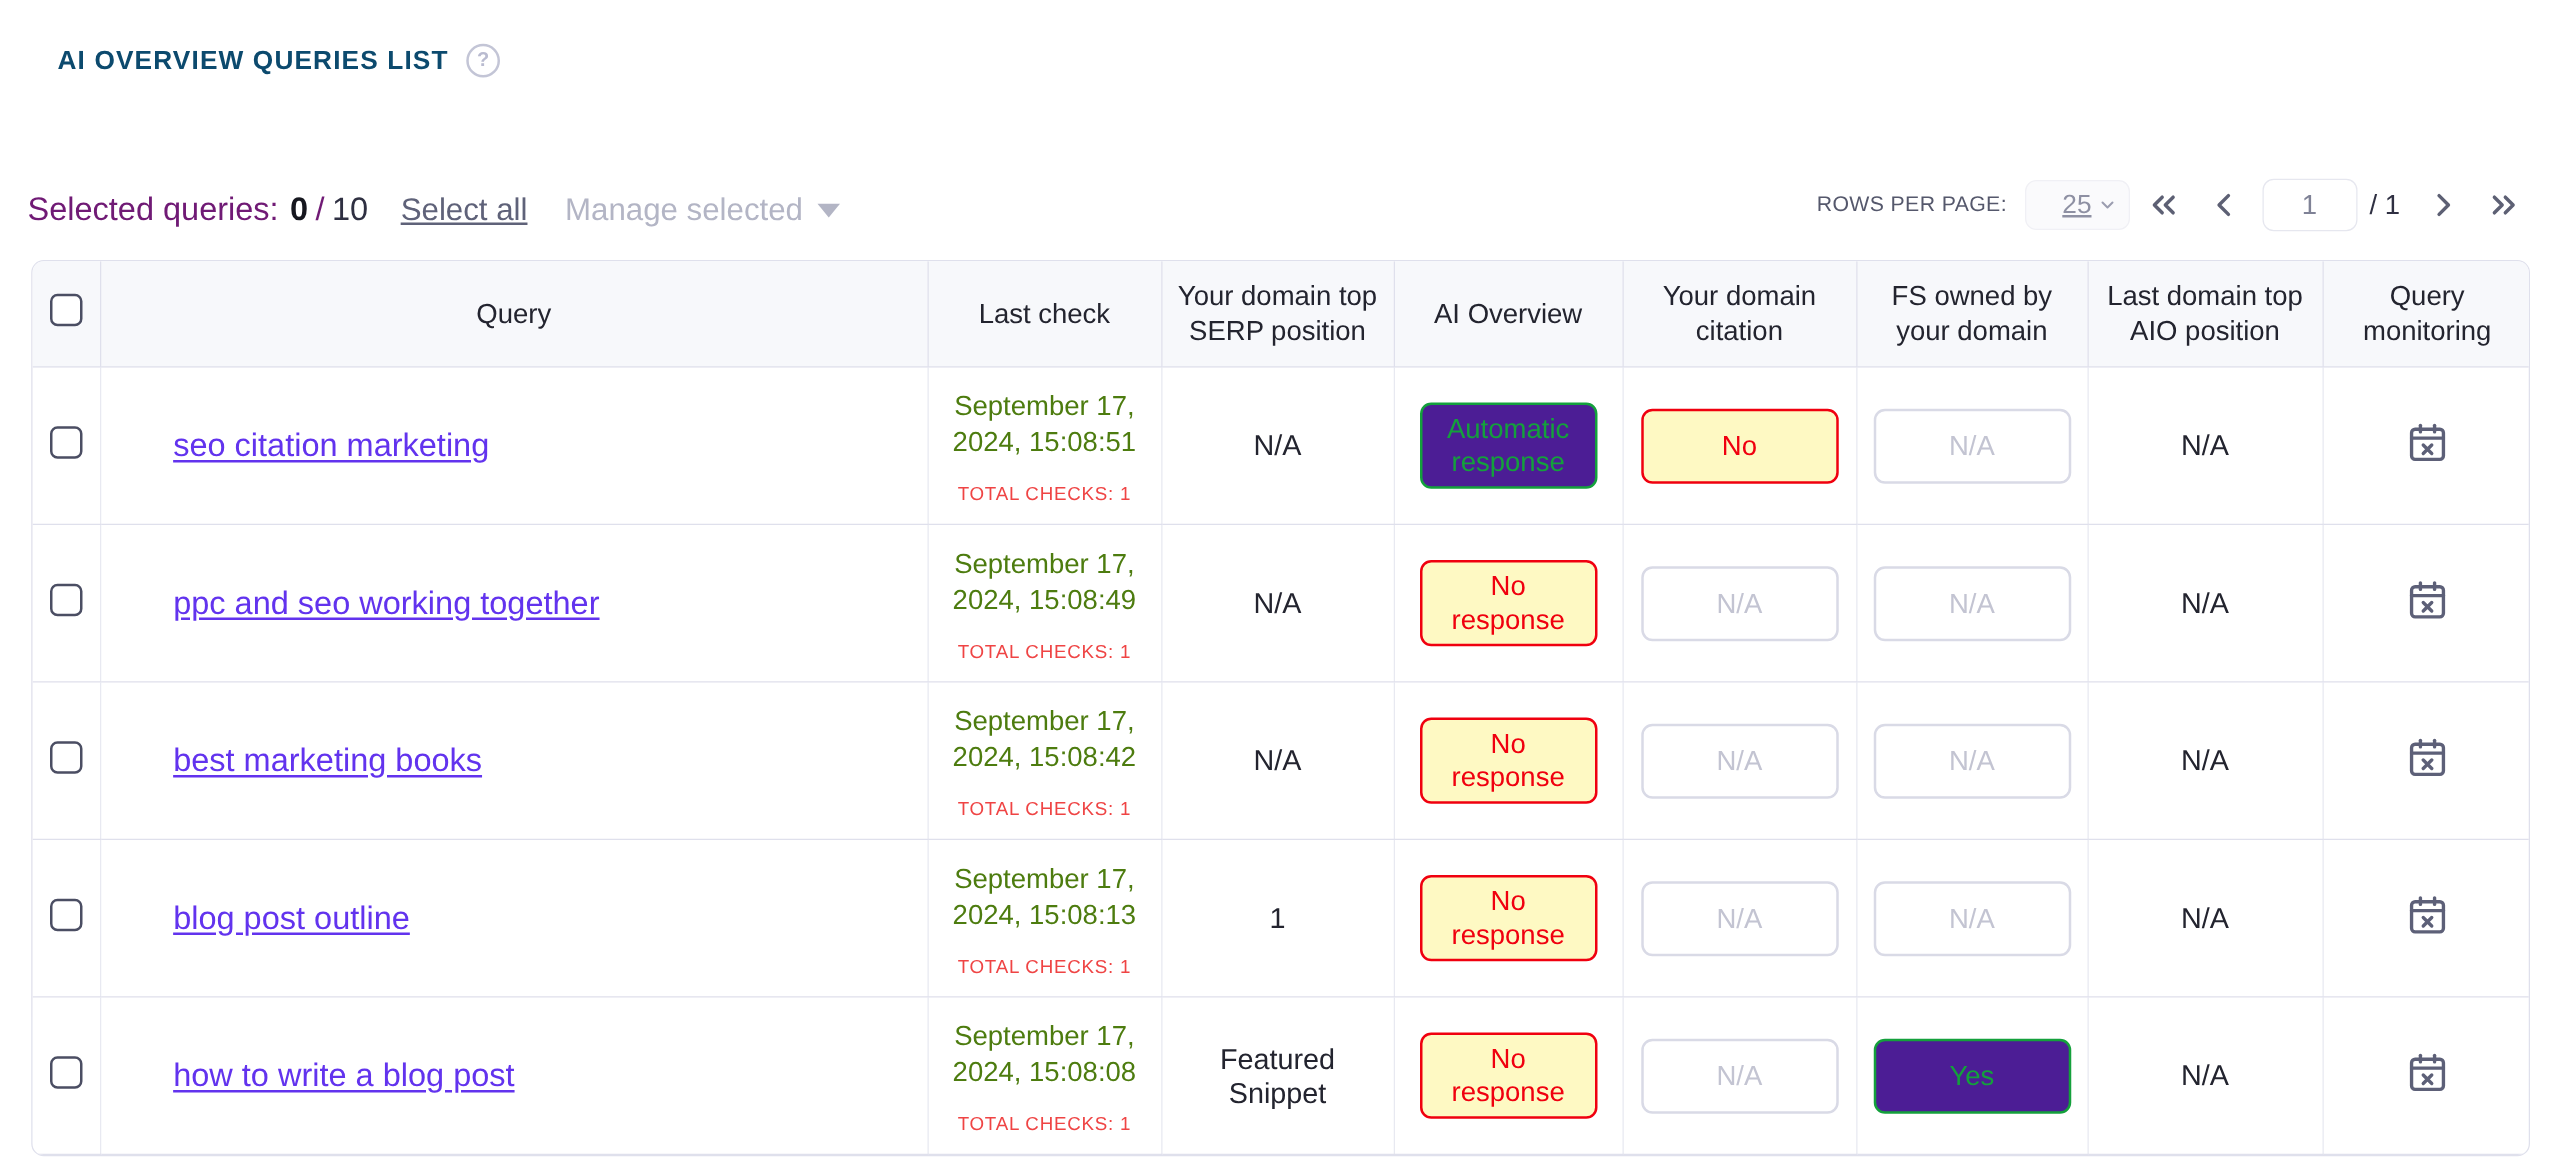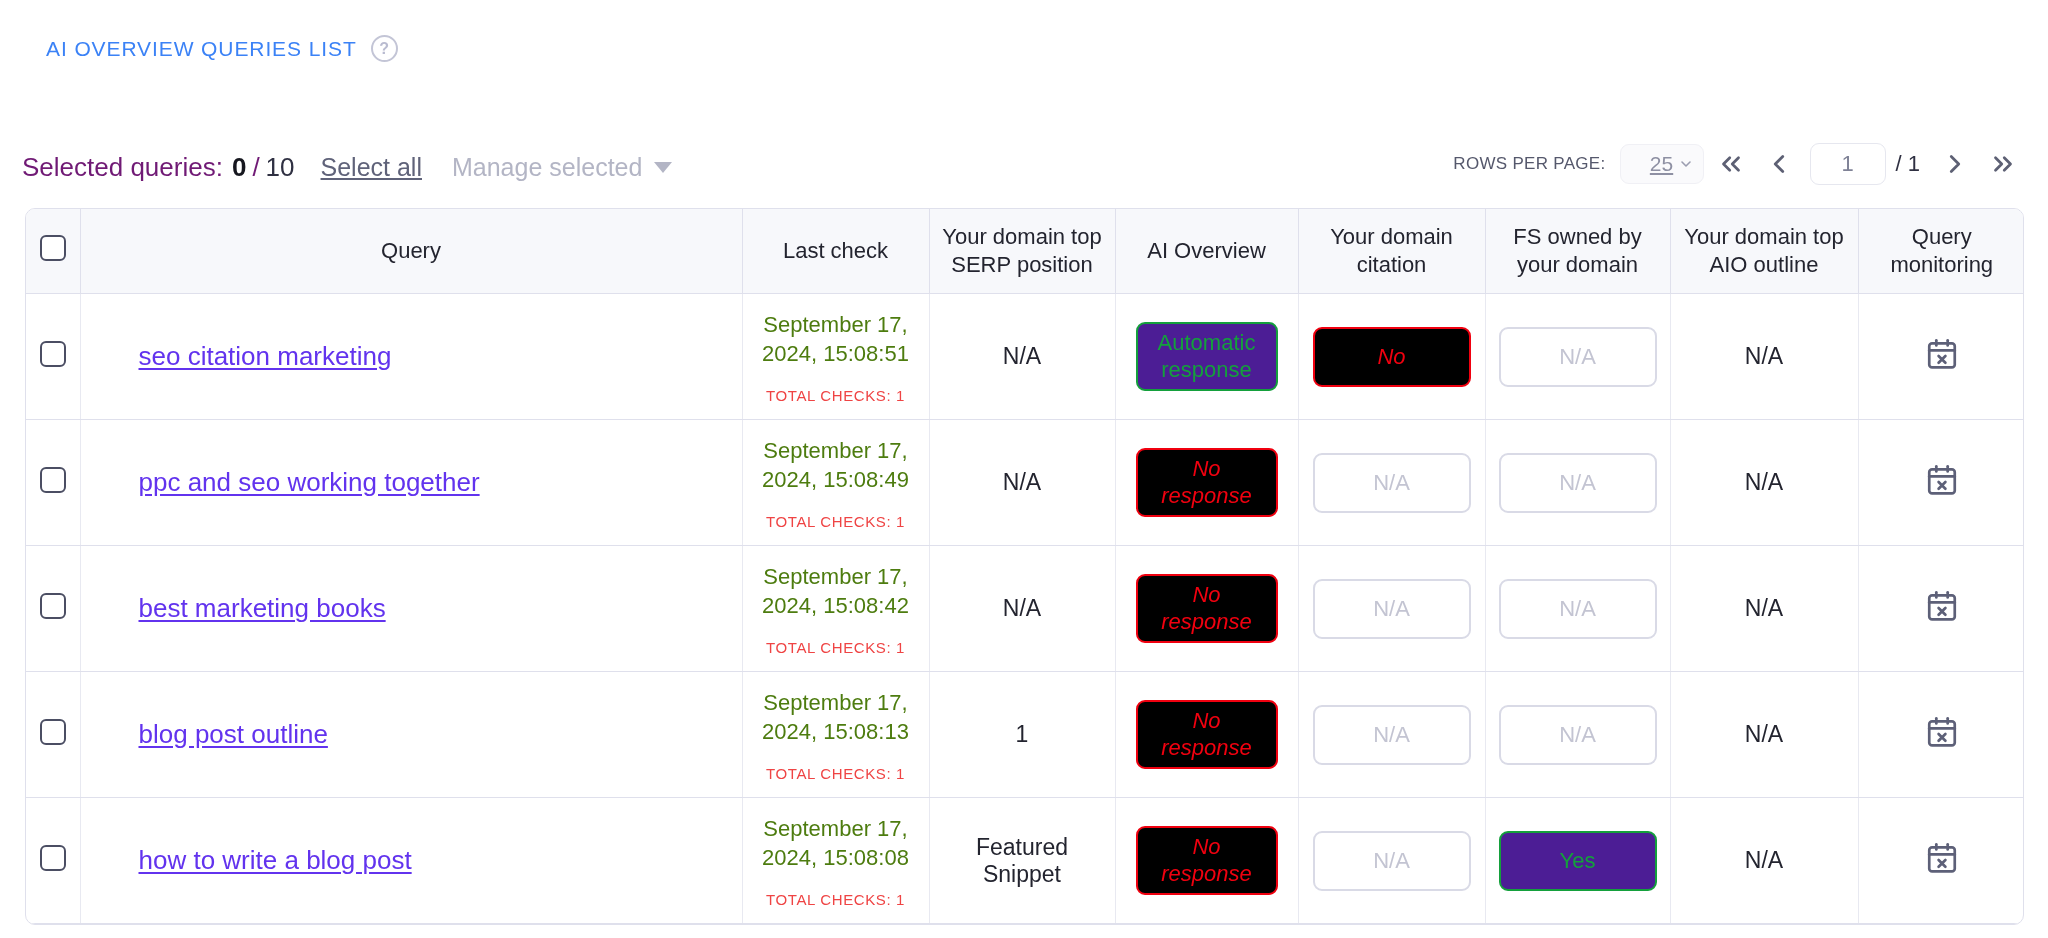--- a/index.html
+++ b/index.html
@@ -18,21 +18,21 @@
     border-top-right-radius: 14px;
   }
 
   
   .card-title-row {
     position: absolute; left: 46px; top: 35px;
     display: flex; align-items: center; gap: 14px;
   }
   .card-title {
     font-size: 21px; letter-spacing: 0.9px;
-    color: #3b82f6; font-weight: 400;
+    color: #0c4a6e; font-weight: 700;
     text-transform: uppercase;
   }
   .help-icon {
     width: 27px; height: 27px; border-radius: 50%;
     border: 2px solid #c3c5d6;
     color: #b9bbd0; font-size: 16px; font-weight: 700;
     display: flex; align-items: center; justify-content: center;
     line-height: 1;
   }
 
@@ -197,21 +197,21 @@
     margin-top: 18px; text-transform: uppercase;
   }
 
   .badge {
     display: inline-flex; align-items: center; justify-content: center;
     width: 142px; min-height: 60px; padding: 6px 8px;
     border-radius: 9px; border: 2px solid;
     font-size: 22px; line-height: 1.2; text-align: center;
   }
   .badge-green { border-color: #14a03c; background: #4c1d95; color: #14a03c; }
-  .badge-red   { border-color: #f0000f; background: #000000; color: #f0000f; font-style: italic; }
+  .badge-red   { border-color: #f0000f; background: #fef9c3; color: #f0000f; }
   .badge-muted { border-color: #d9dae6; background: #fff; color: #c3c4d2; }
   .badge-wide { width: 158px; }
 
   .cal-icon { display: inline-flex; cursor: pointer; }
 </style>
 </head>
 <body>
 
 <div class="panel">
 
@@ -286,21 +286,21 @@
         <tr>
           <th>
             <span class="chk"></span>
           </th>
           <th>Query</th>
           <th>Last check</th>
           <th>Your domain top SERP position</th>
           <th>AI Overview</th>
           <th>Your domain citation</th>
           <th>FS owned by your domain</th>
-          <th>Your domain top AIO outline</th>
+          <th>Last domain top AIO position</th>
           <th>Query monitoring</th>
         </tr>
       </thead>
       <tbody id="tbody">
           <tr>
             <td><span class="chk"></span></td>
             <td class="query-cell"><span class="query-link">seo citation marketing</span></td>
             <td>
               <div class="lastcheck-date">September 17, 2024, 15:08:51</div>
               <div class="lastcheck-total">TOTAL CHECKS: 1</div>

